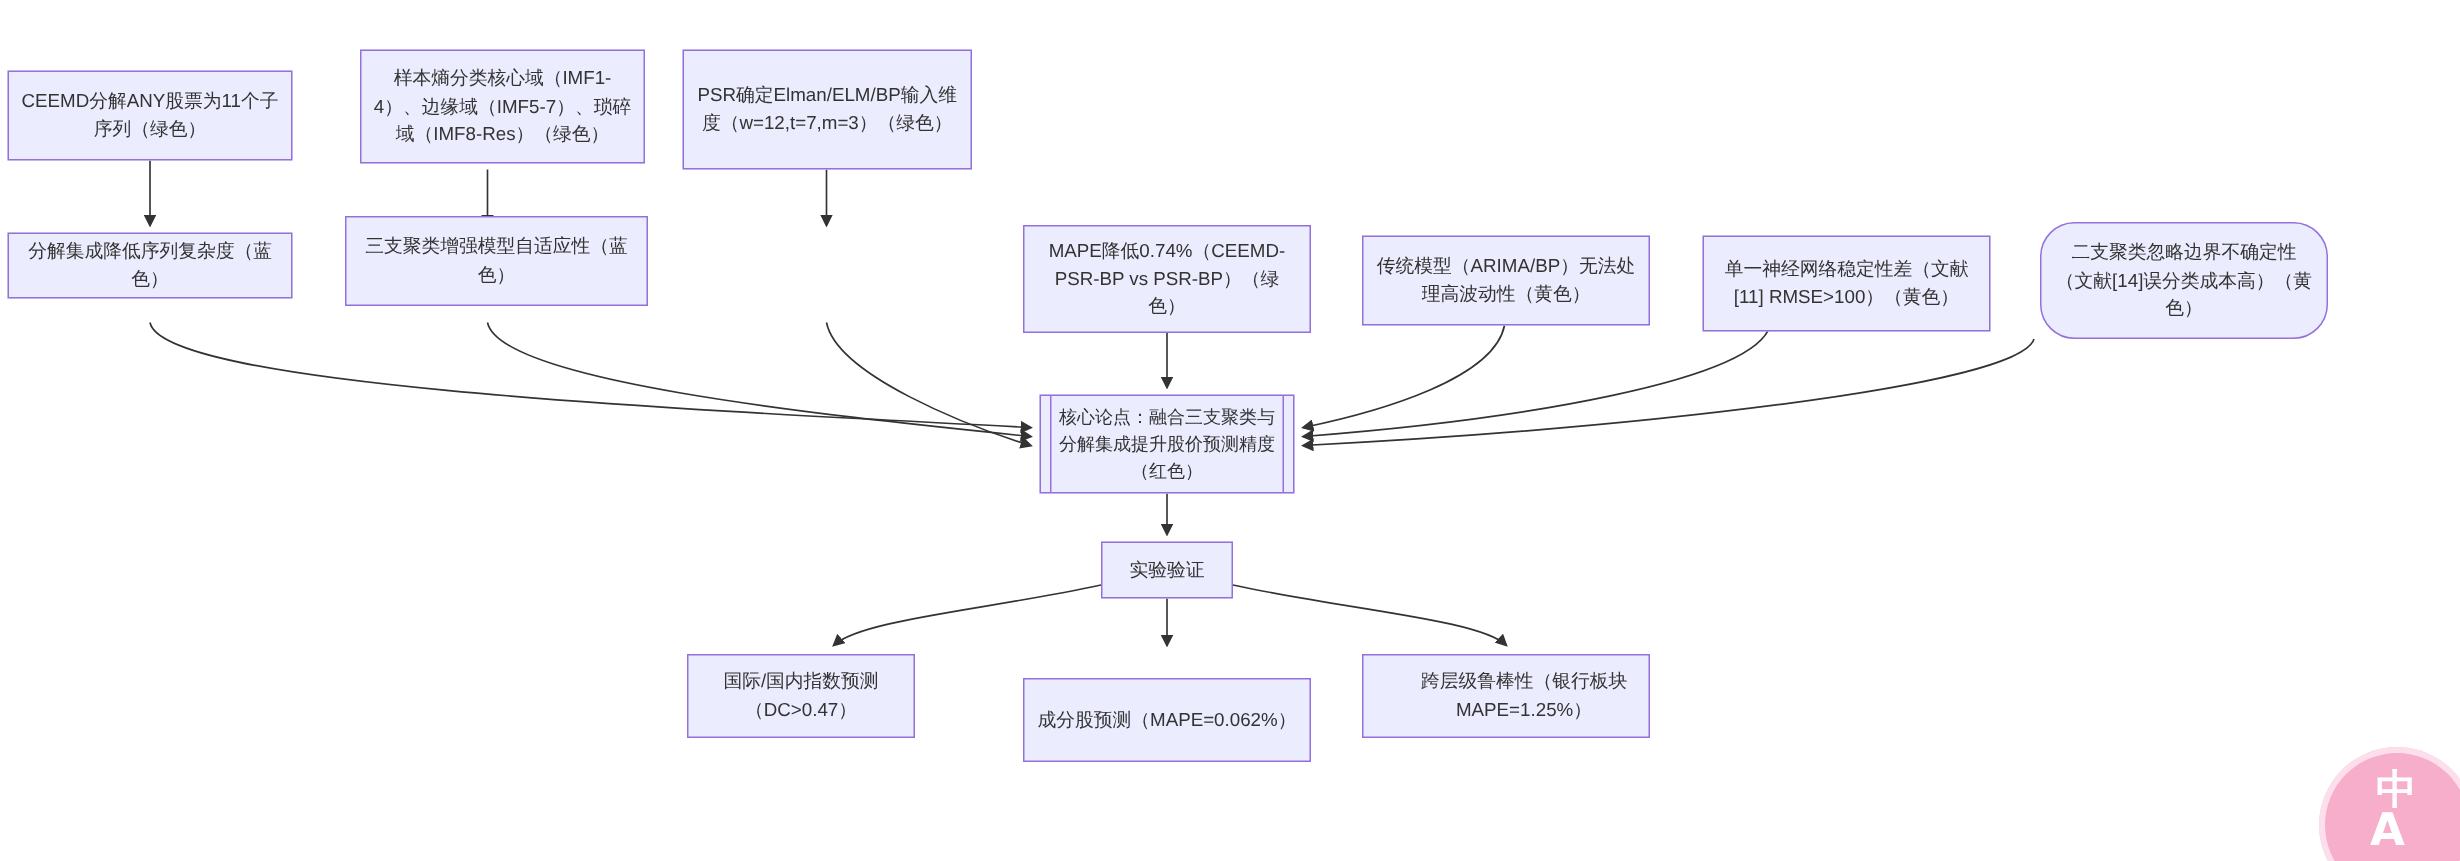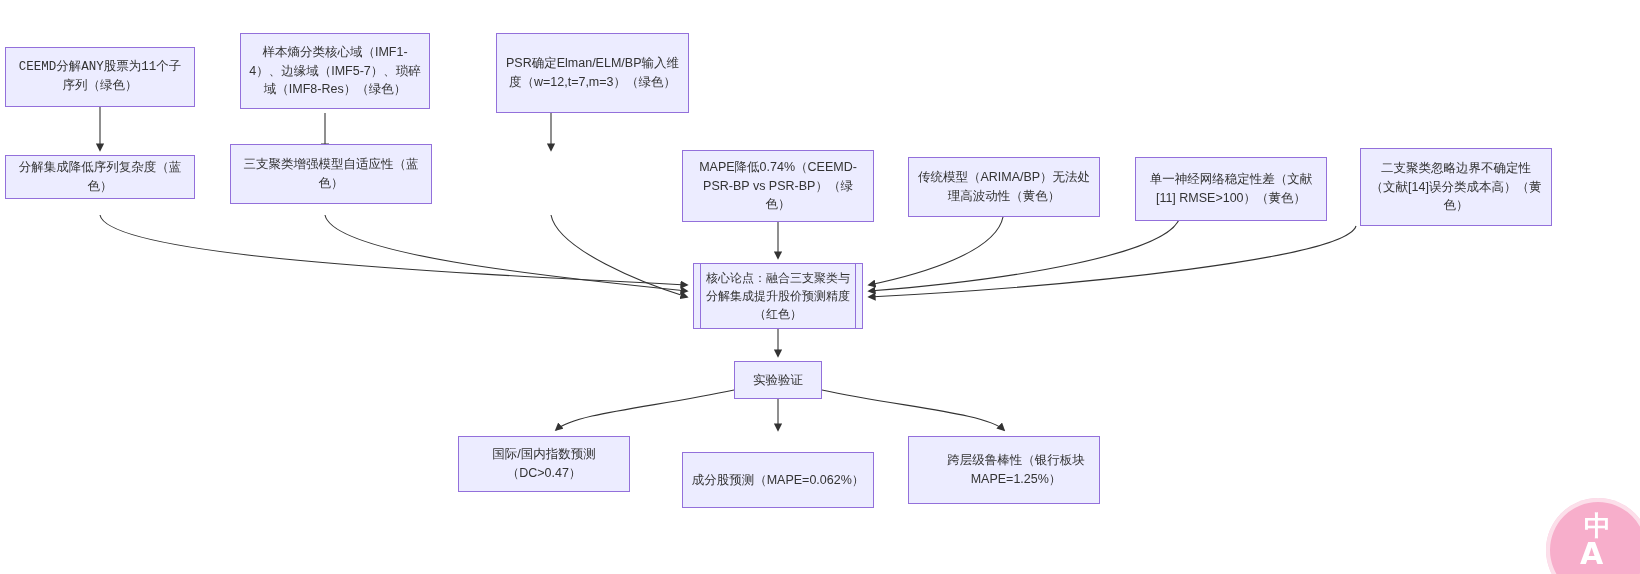--- a/index.html
+++ b/index.html
@@ -14,45 +14,45 @@
   .node{
     position:absolute;
     background:var(--node-fill,#ECECFF);
     border:1px solid var(--node-border,#9370DB);
     display:flex;align-items:center;justify-content:center;
     text-align:center;
     font-size:12.5px;line-height:1.5;
     padding:0 8px;box-sizing:border-box;
   }
   
-  .n-ceemd{left:5px;top:47px;width:190px;height:60px;font-family:Liberation Mono, monospace;}
+  .n-ceemd{left:5px;top:47px;width:190px;height:60px;}
   .n-entropy{left:240px;top:33px;width:190px;height:76px;}
-  .n-psrdim{left:455px;top:33px;width:193px;height:80px;margin-left:41px;}
+  .n-psrdim{left:455px;top:33px;width:193px;height:80px;}
   
   .n-decomp{left:5px;top:155px;width:190px;height:44px;}
   .n-threeway{left:230px;top:144px;width:202px;height:60px;}
   .n-psropt{left:455px;top:155px;width:193px;height:60px;}
   .n-mape{left:682px;top:150px;width:192px;height:72px;}
   .n-trad{left:908px;top:157px;width:192px;height:60px;}
   .n-single{left:1135px;top:157px;width:192px;height:64px;}
-  .n-twoway{left:1360px;top:148px;width:192px;height:78px;}
+  .n-twoway{left:1360px;top:148px;width:192px;height:78px;border-radius:23px;}
   
   .n-core{left:693px;top:263px;width:170px;height:66px;font-size:12px;padding:0 12px;}
   .n-core::before,.n-core::after{
     content:"";position:absolute;top:0;bottom:0;width:0;
     border-left:1px solid var(--node-border,#9370DB);
   }
   .n-core::before{left:6px;}
   .n-core::after{right:6px;}
   
   .n-exp{left:734px;top:361px;width:88px;height:38px;}
   
-  .n-index{left:458px;top:436px;width:172px;height:56px;}
+  .n-index{left:458px;top:436px;width:152px;height:56px;}
   .n-stock{left:682px;top:436px;width:192px;height:56px;margin-top:16px;}
-  .n-robust{left:908px;top:436px;width:192px;height:68px;padding-left:32px;}
+  .n-robust{left:908px;top:436px;width:192px;height:56px;padding-left:32px;}
   
   .badge{
     position:absolute;left:1546px;top:498px;width:104px;height:104px;
     border-radius:50%;
     background:var(--badge-pink,#F7AECB);
     box-shadow:0 0 0 4px rgba(255,255,255,0.6) inset;
   }
   .badge .glyph{
     position:absolute;color:#ffffff;font-weight:bold;
     font-family:"DejaVu Sans","Liberation Sans",sans-serif;

